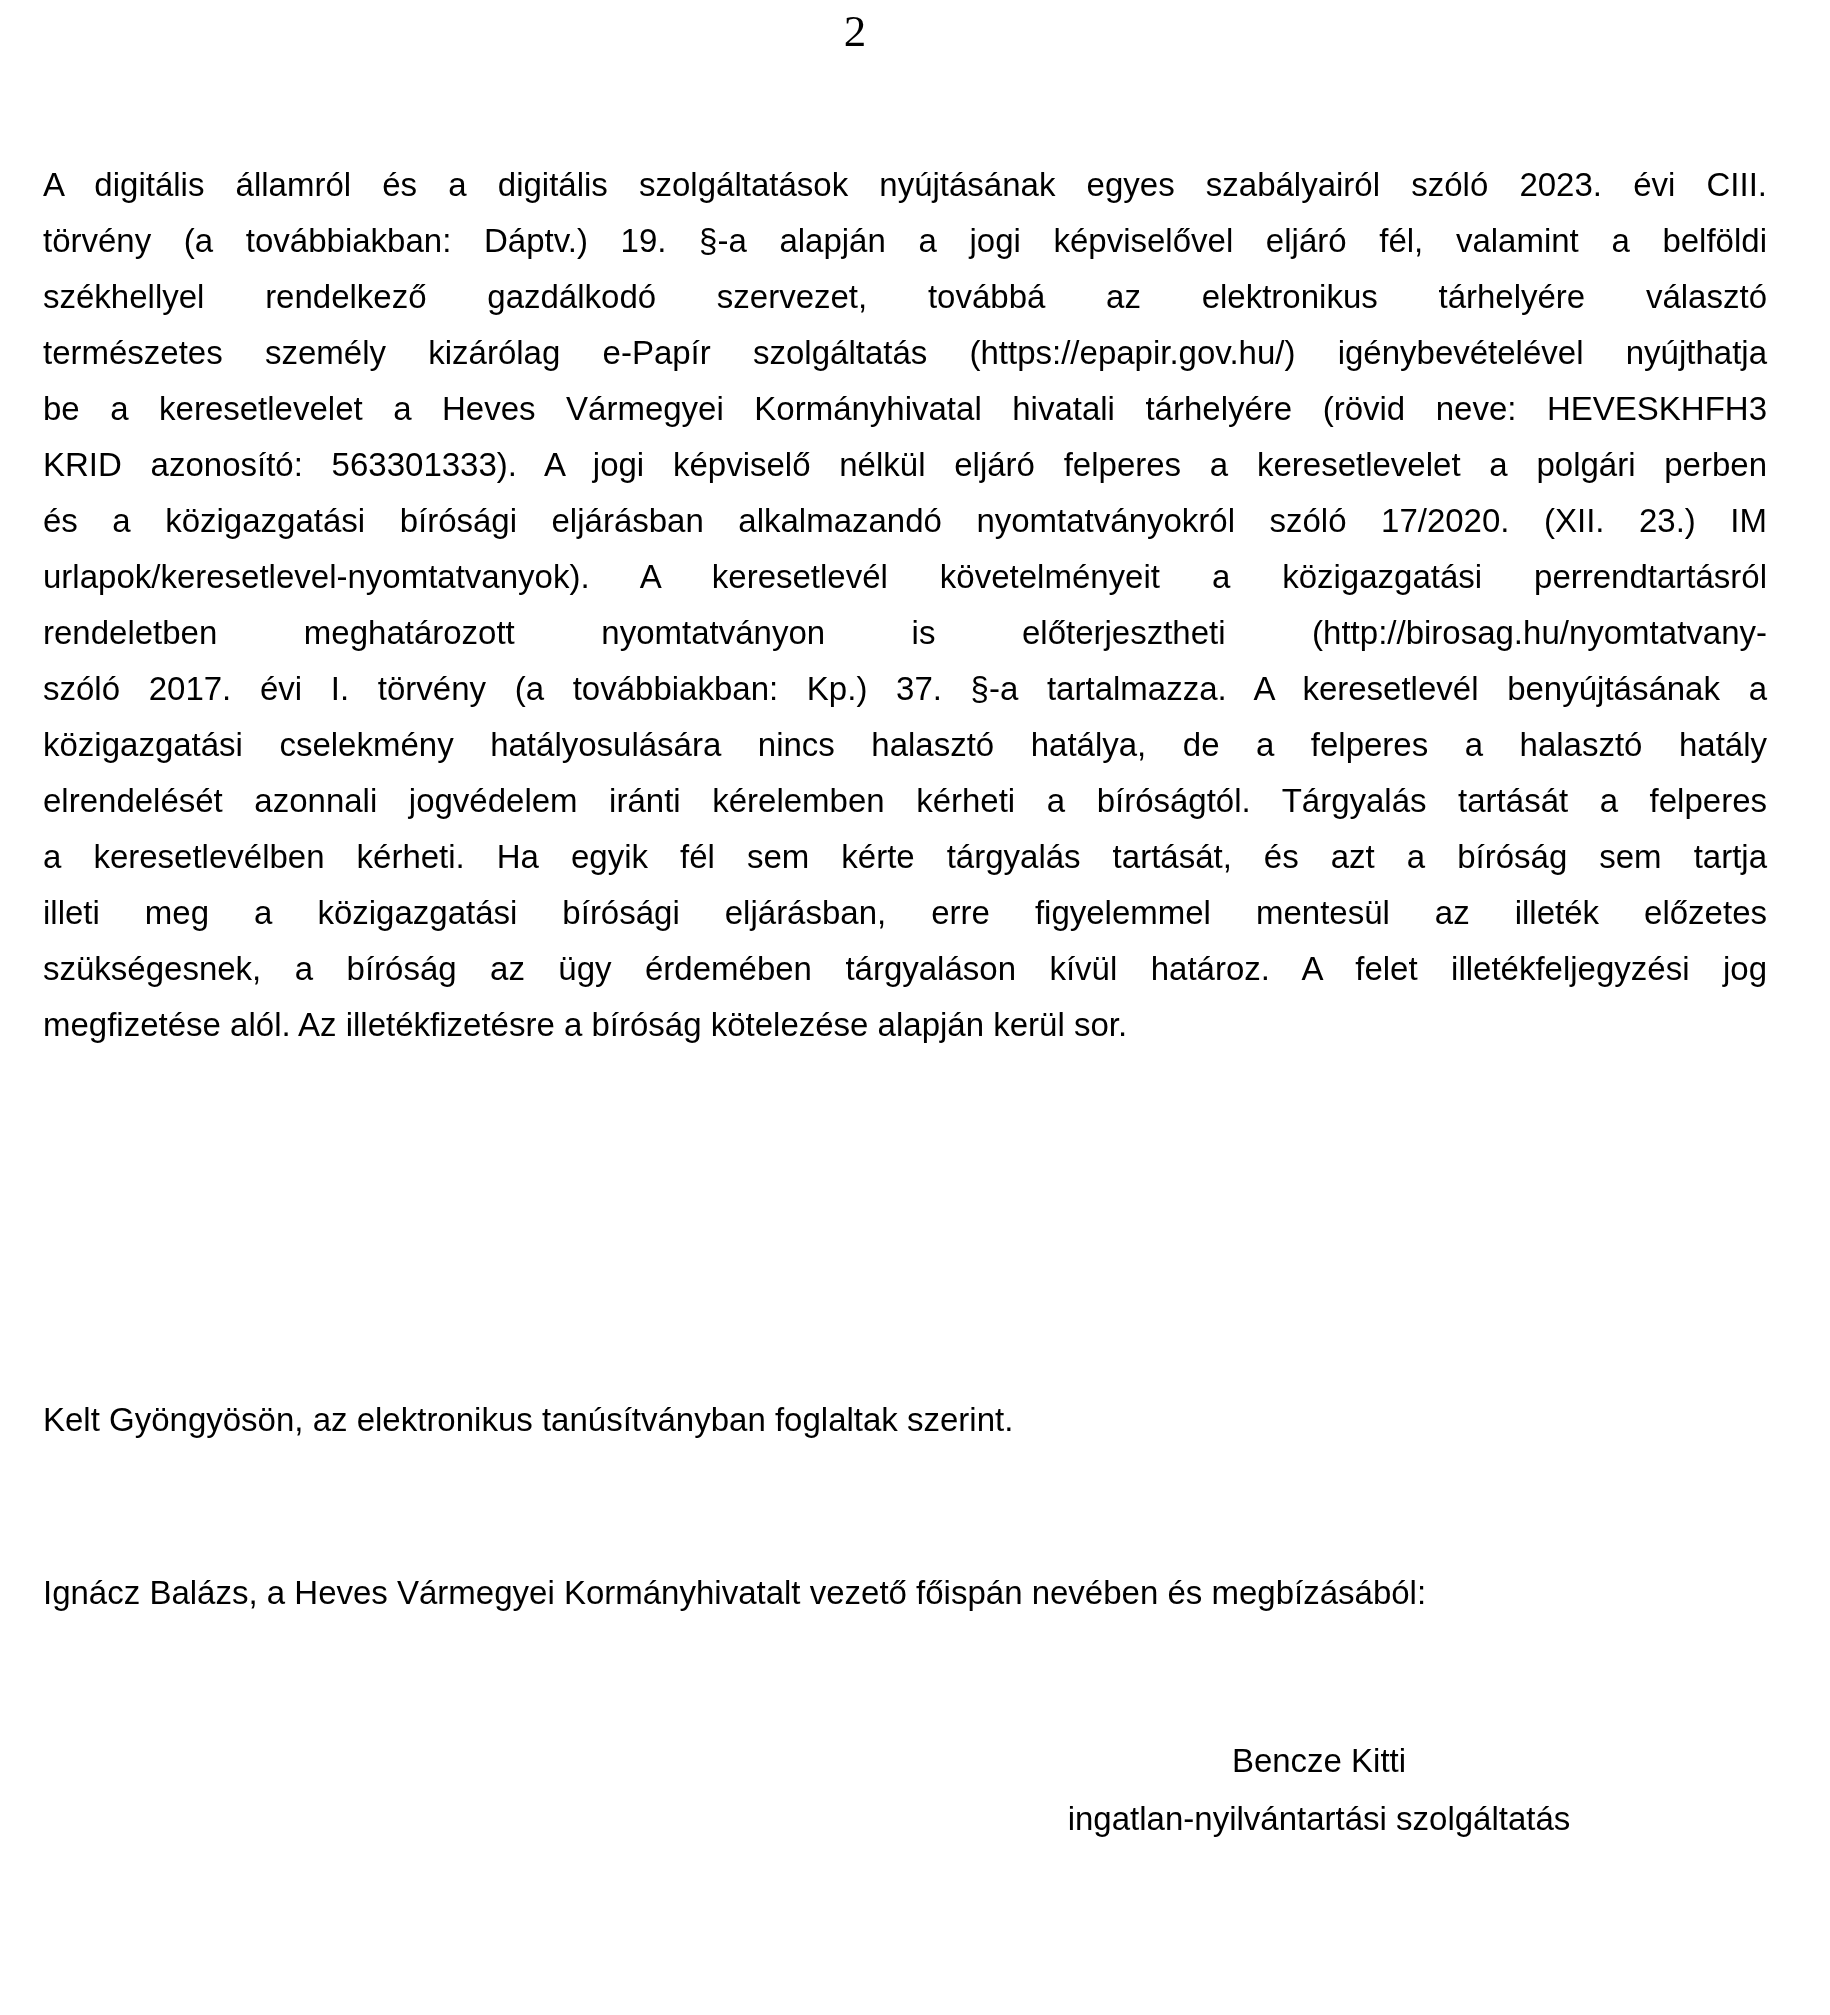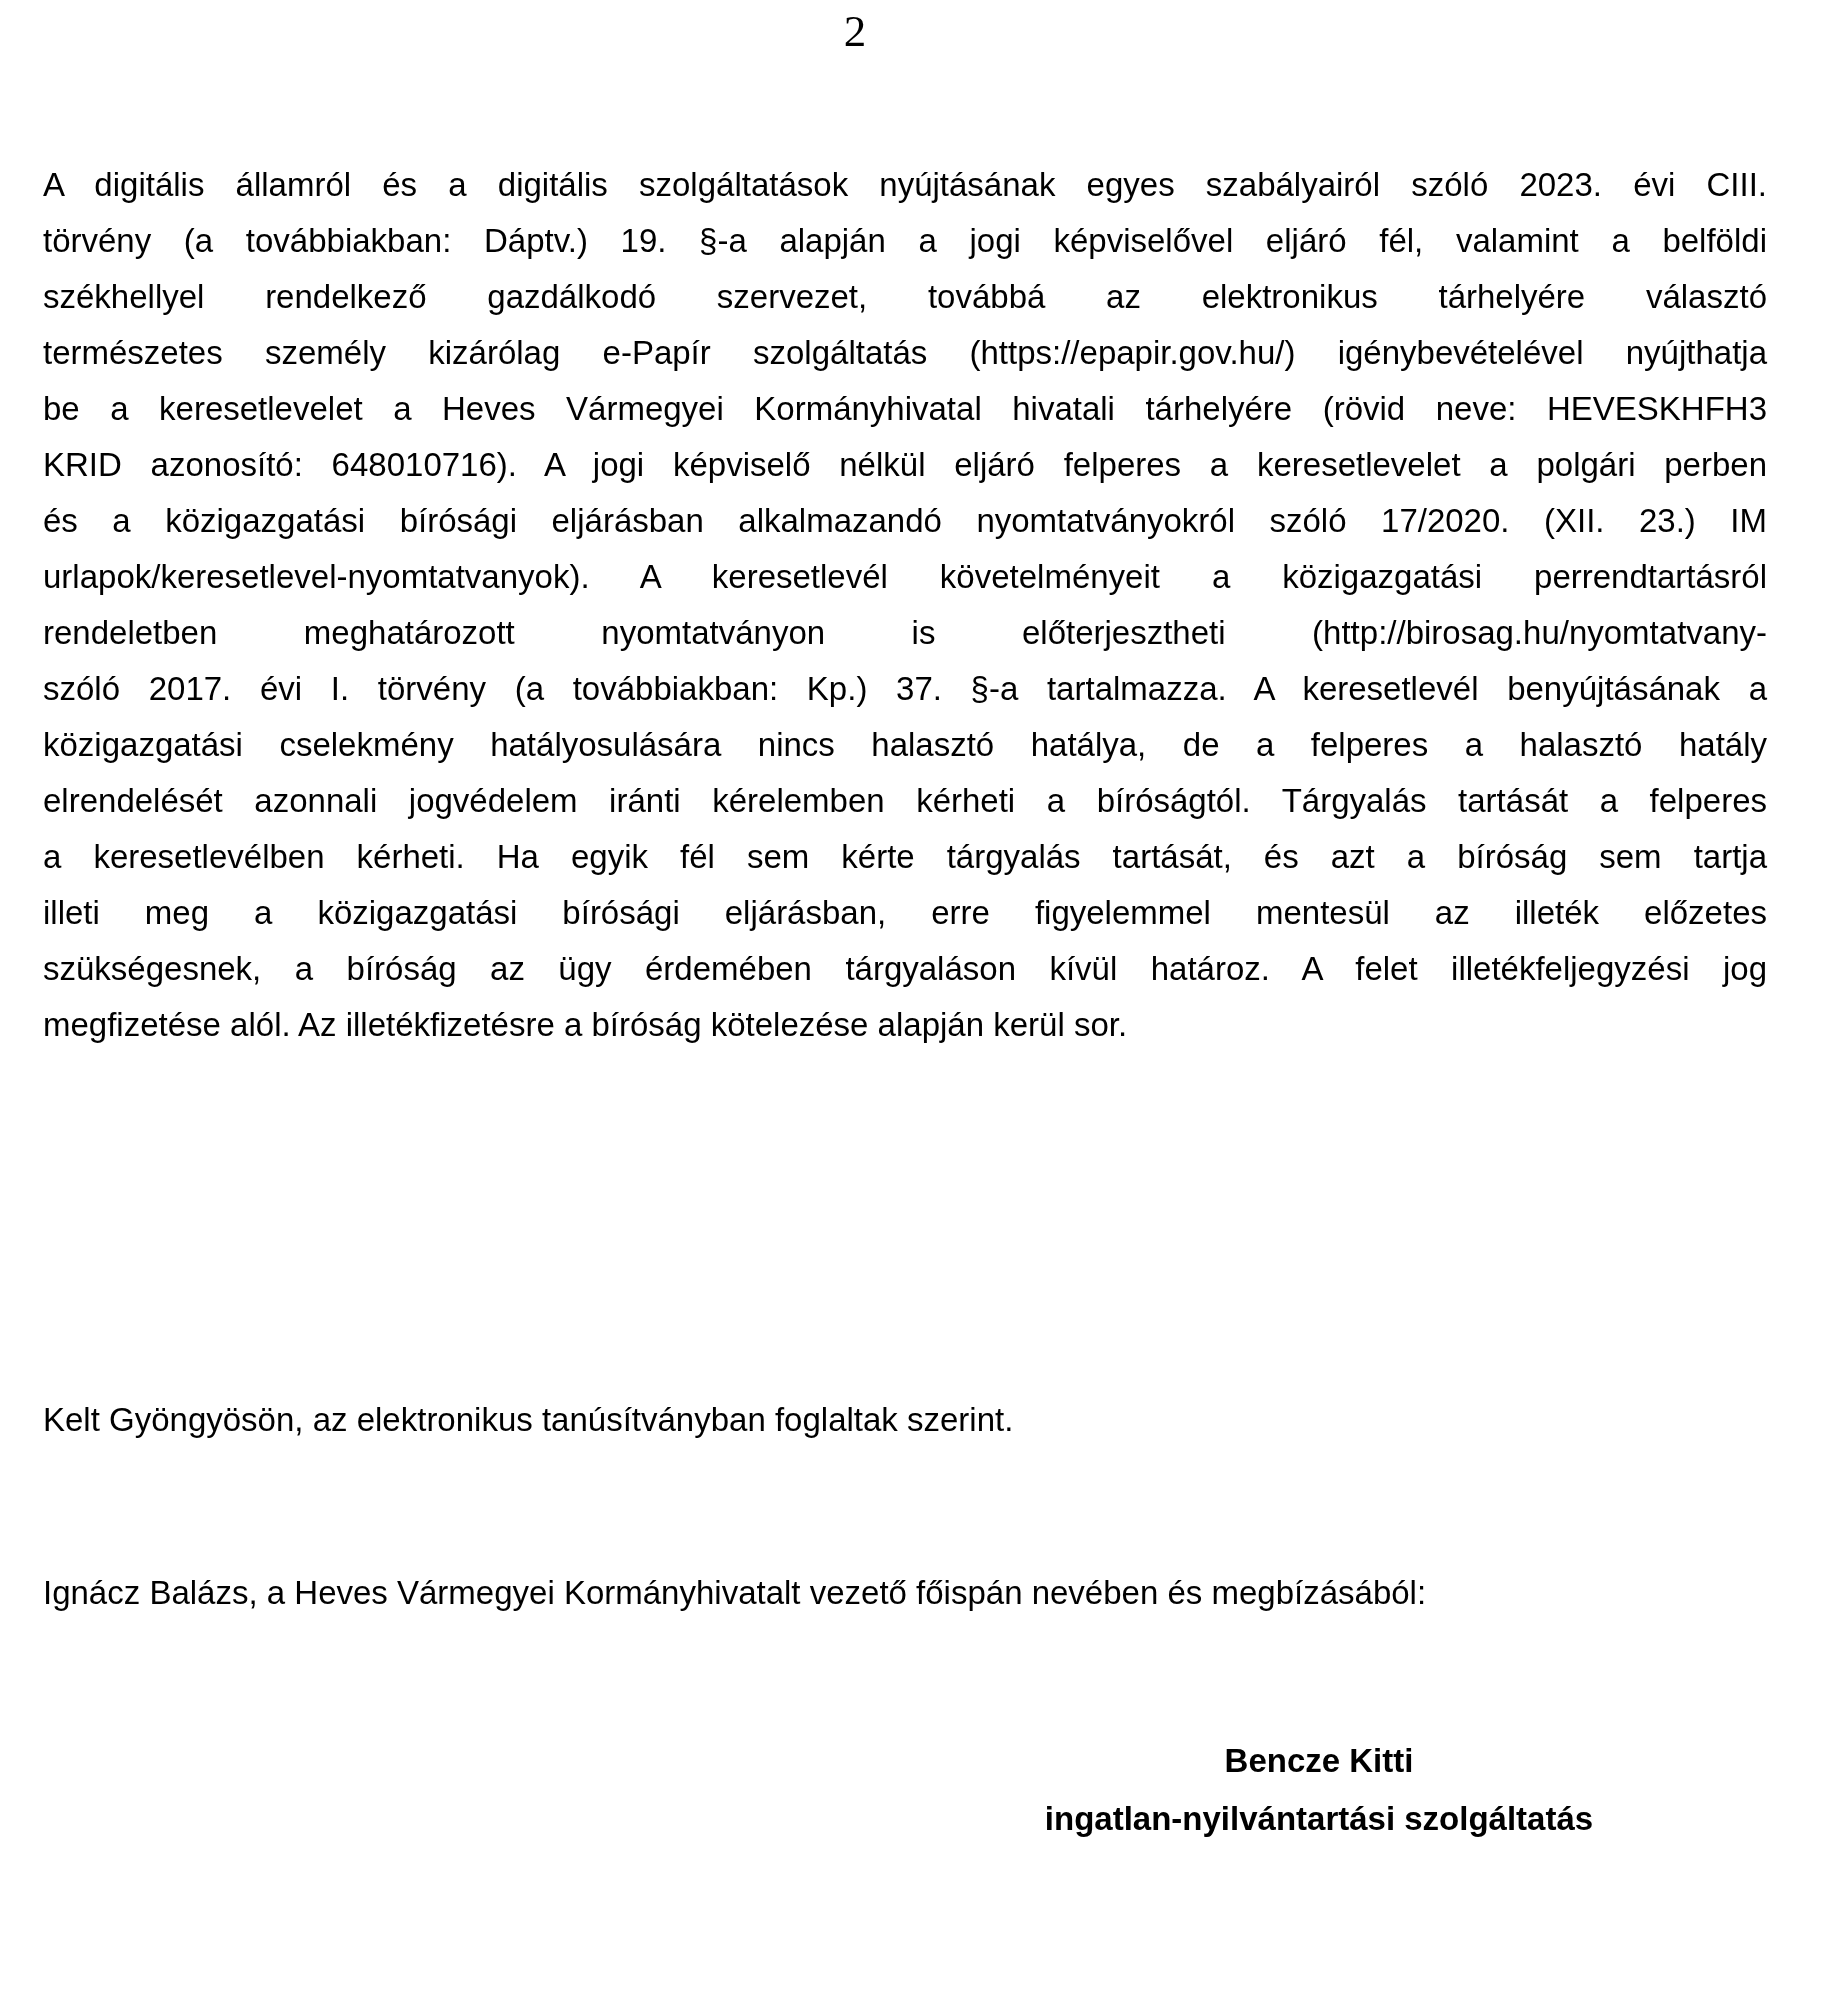--- a/index.html
+++ b/index.html
@@ -53,39 +53,39 @@
   }
   .dates-block { top: 1170px; }
   .kelt-line   { top: 1392px; }
   .ignacz-line { top: 1565px; }
   .signature {
     position: absolute;
     top: 1732px;
     left: 914px;
     width: 810px;
     text-align: center;
-    font-weight: bold;
+    font-weight: normal;
     font-size: 33px;
     line-height: 58px;
   }
 </style>
 </head>
 <body>
 
 <div class="page">
 
   <div class="pagenum">2</div>
 
   <div class="para">
       <div class="pline">A digitális államról és a digitális szolgáltatások nyújtásának egyes szabályairól szóló 2023. évi CIII.</div>
       <div class="pline">törvény (a továbbiakban: Dáptv.) 19. §-a alapján a jogi képviselővel eljáró fél, valamint a belföldi</div>
       <div class="pline">székhellyel rendelkező gazdálkodó szervezet, továbbá az elektronikus tárhelyére választó</div>
       <div class="pline">természetes személy kizárólag e-Papír szolgáltatás (https://epapir.gov.hu/) igénybevételével nyújthatja</div>
       <div class="pline">be a keresetlevelet a Heves Vármegyei Kormányhivatal hivatali tárhelyére (rövid neve: HEVESKHFH3</div>
-      <div class="pline">KRID azonosító: 648010716). A jogi képviselő nélkül eljáró felperes a keresetlevelet a polgári perben</div>
+      <div class="pline">KRID azonosító: 563301333). A jogi képviselő nélkül eljáró felperes a keresetlevelet a polgári perben</div>
       <div class="pline">és a közigazgatási bírósági eljárásban alkalmazandó nyomtatványokról szóló 17/2020. (XII. 23.) IM</div>
       <div class="pline">urlapok/keresetlevel-nyomtatvanyok). A keresetlevél követelményeit a közigazgatási perrendtartásról</div>
       <div class="pline">rendeletben meghatározott nyomtatványon is előterjesztheti (http://birosag.hu/nyomtatvany-</div>
       <div class="pline">szóló 2017. évi I. törvény (a továbbiakban: Kp.) 37. §-a tartalmazza. A keresetlevél benyújtásának a</div>
       <div class="pline">közigazgatási cselekmény hatályosulására nincs halasztó hatálya, de a felperes a halasztó hatály</div>
       <div class="pline">elrendelését azonnali jogvédelem iránti kérelemben kérheti a bíróságtól. Tárgyalás tartását a felperes</div>
       <div class="pline">a keresetlevélben kérheti. Ha egyik fél sem kérte tárgyalás tartását, és azt a bíróság sem tartja</div>
       <div class="pline">illeti meg a közigazgatási bírósági eljárásban, erre figyelemmel mentesül az illeték előzetes</div>
       <div class="pline">szükségesnek, a bíróság az ügy érdemében tárgyaláson kívül határoz. A felet illetékfeljegyzési jog</div>
       <div class="pline">megfizetése alól. Az illetékfizetésre a bíróság kötelezése alapján kerül sor.</div>

